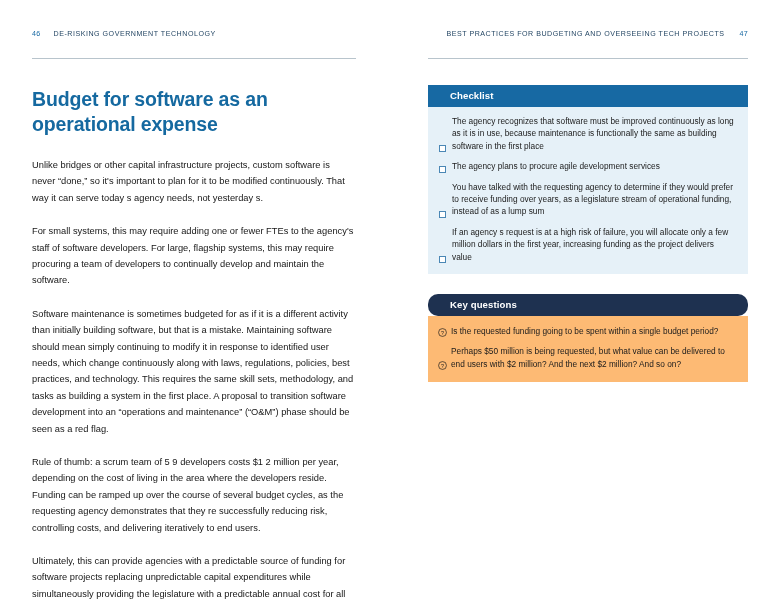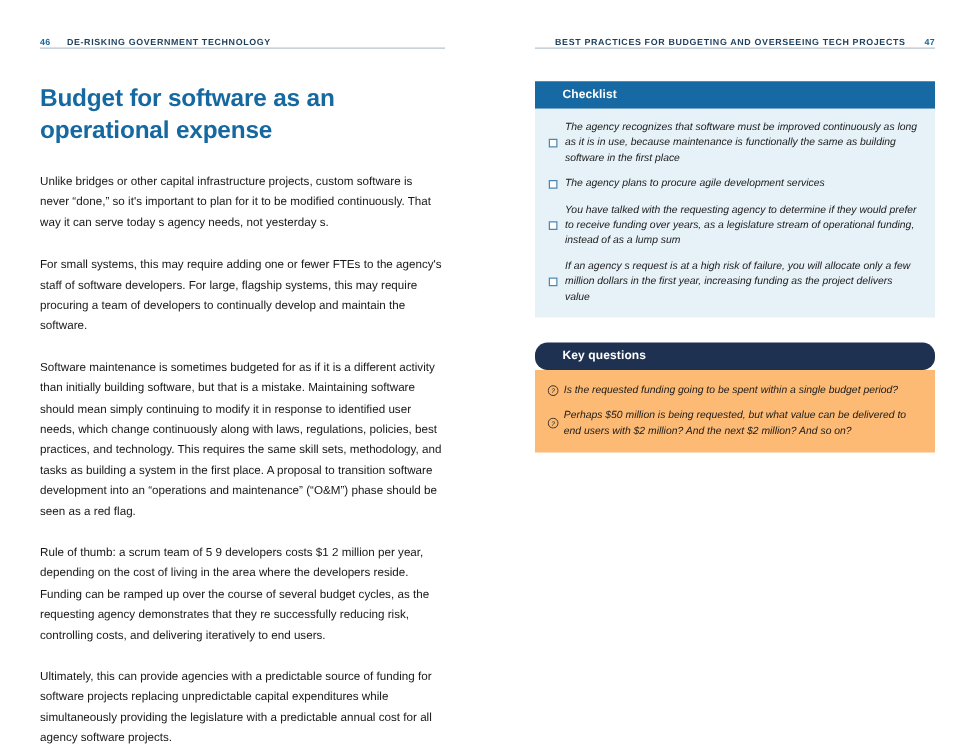--- a/index.html
+++ b/index.html
@@ -33,24 +33,24 @@
     width: 388px;
     padding: 30px 28px 0 40px;
   }
 
   
   .runhead {
     position: relative;
     display: flex;
     align-items: baseline;
     font-size: 7.1px;
-    font-weight: bold;
+    font-weight: normal;
     letter-spacing: 0.52px;
     color: #1c3f5e;
-    padding-bottom: 0;
+    padding-bottom: 20px;
     border-bottom: 1px solid #b8c4cc;
     text-transform: uppercase;
   }
   .runhead-left .folio {
     color: #1769a3;
     margin-right: 13px;
     letter-spacing: 0.3px;
   }
   .runhead-right {
     justify-content: flex-end;
@@ -110,23 +110,22 @@
   .panel-body {
     background: #e6f1f8;
     padding: 8px 14px 11px 10px;
   }
   .panel-body.keyq-body {
     background: #fdba74;
     padding: 9px 14px 12px 10px;
   }
   .item {
     display: flex;
-    align-items: center;
+    align-items: flex-end;
     margin: 0 0 8px 0;
-    font-style: italic;
   }
   .item:last-child {
     margin-bottom: 0;
   }
   .item-text {
     font-size: 8.3px;
     line-height: 12.4px;
     color: #1b1b1b;
     letter-spacing: 0.005px;
   }

